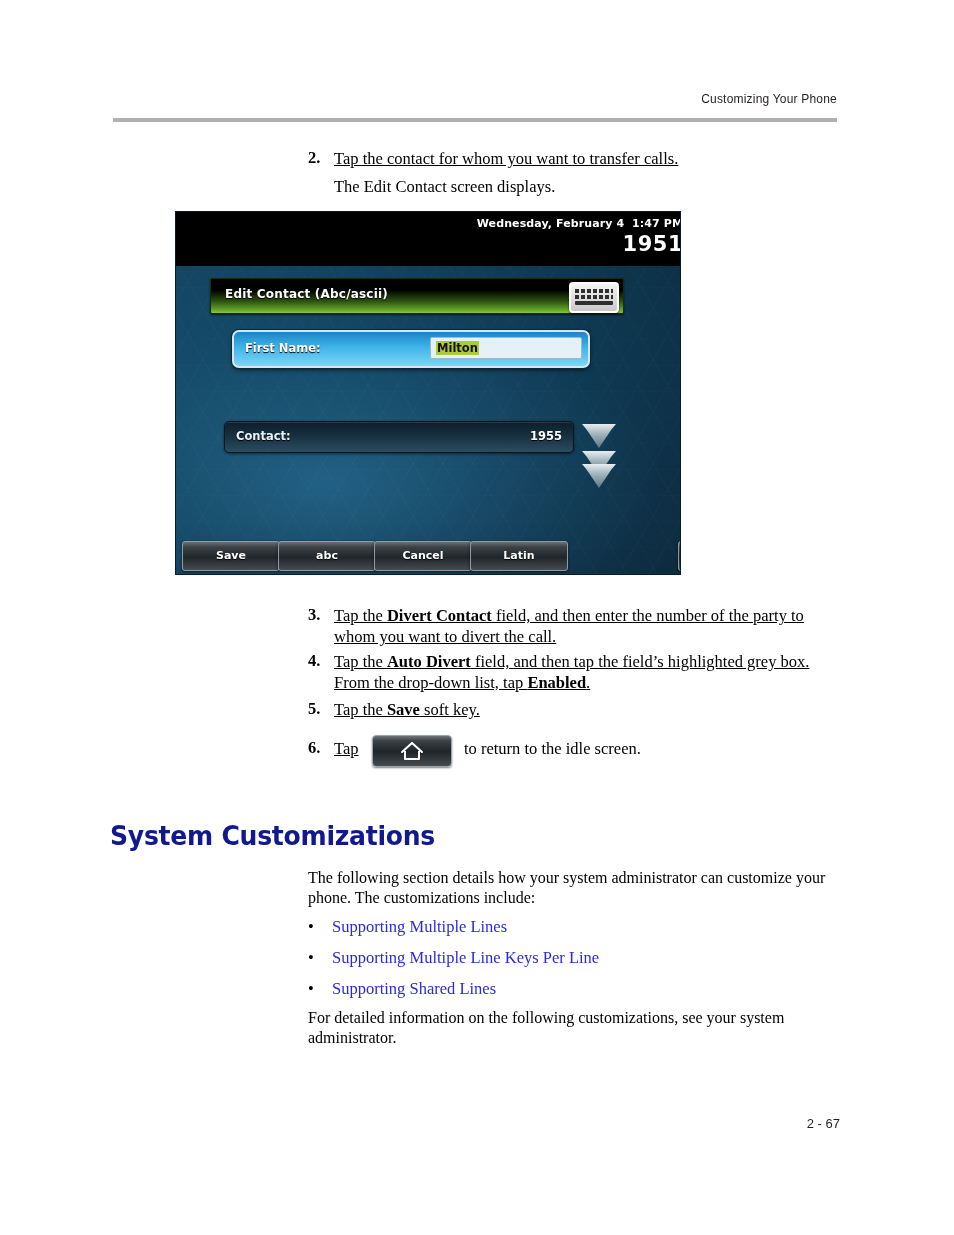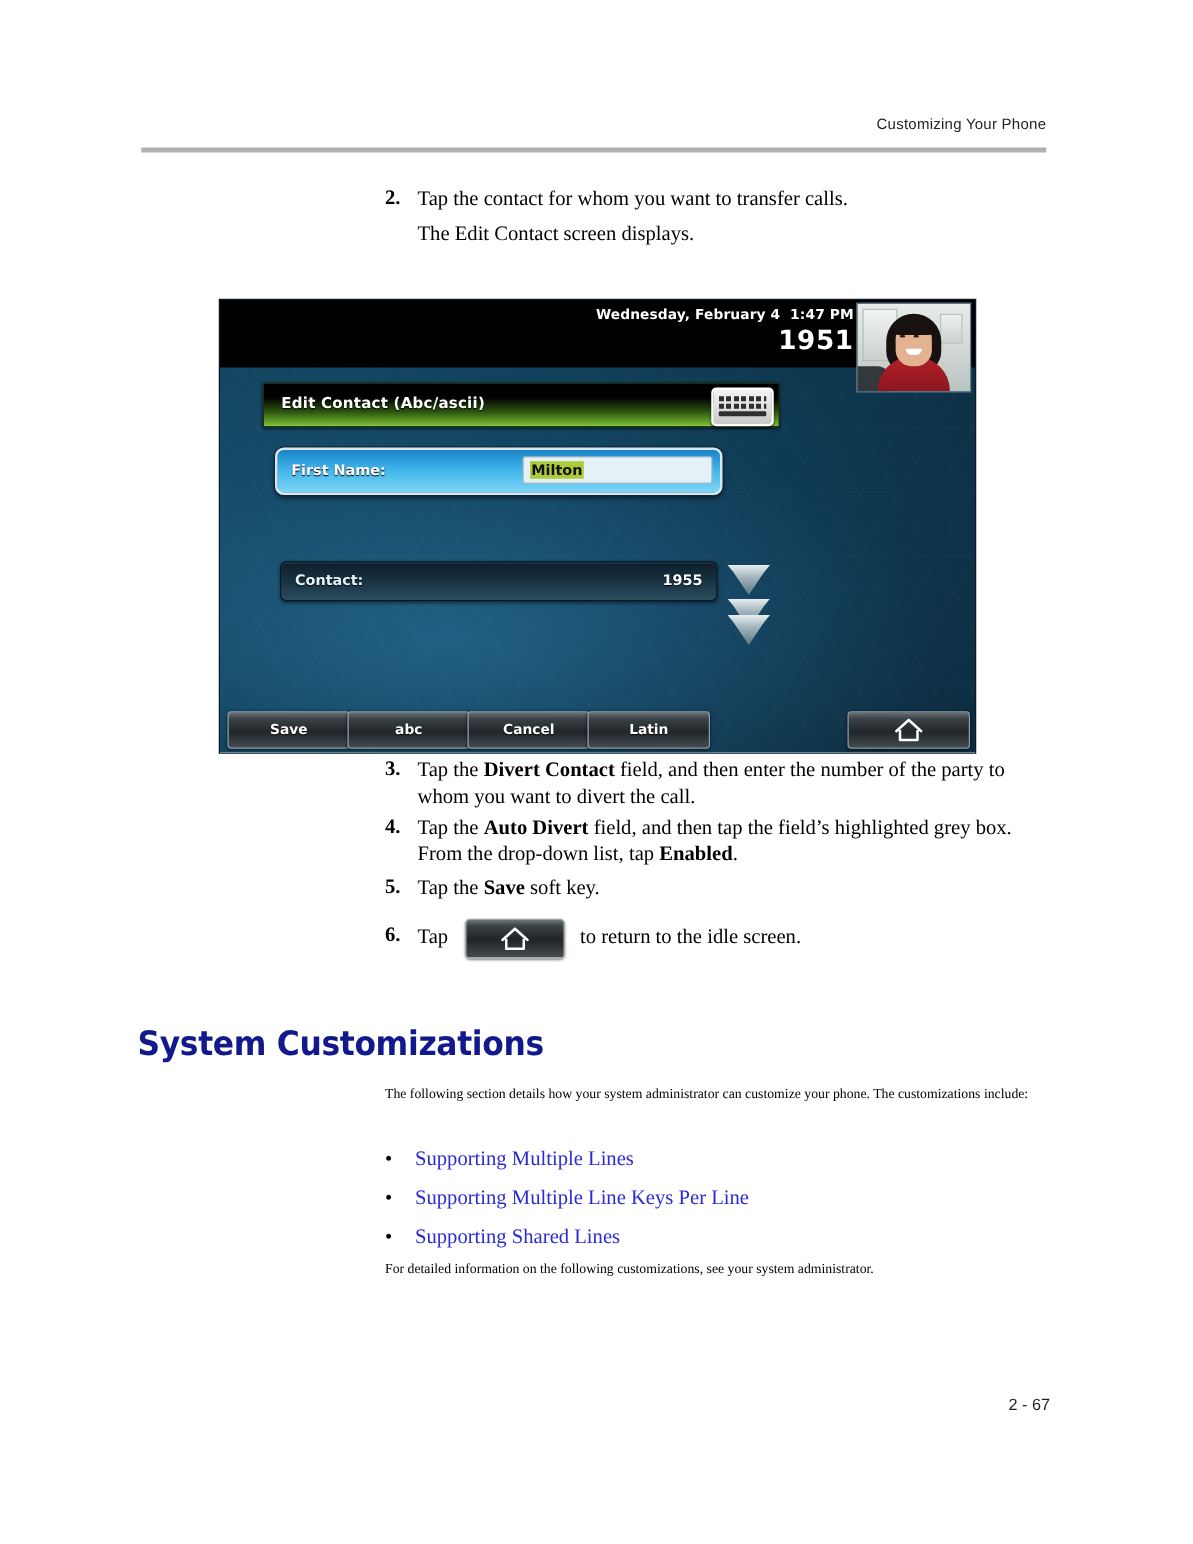--- a/index.html
+++ b/index.html
@@ -20,28 +20,28 @@
     position:absolute;left:113px;top:118px;width:724px;height:4px;
     background:#b0b0b0;
   }
 
   
   .step{position:absolute;display:flex;}
   .step .num{
     width:26px;flex:0 0 26px;font-weight:bold;font-size:16.5px;
     text-align:left;padding-top:0px;
   }
-  .step .body{font-size:16.5px;line-height:1.28;}
+  .step .body{font-size:16.5px;line-height:1.28;text-decoration:underline;}
   .cont{position:absolute;font-size:16.5px;line-height:1.28;}
 
   .b{font-weight:bold;}
 
   
   .phone{
-    position:absolute;left:176px;top:240px;width:604px;height:362px;
+    position:absolute;left:176px;top:212px;width:504px;height:362px;
     background:
       radial-gradient(120% 90% at 30% 75%, rgba(40,110,150,.75) 0%, rgba(18,55,80,.4) 55%, rgba(8,26,40,.55) 100%),
       linear-gradient(160deg,#1f6488 0%,#13506f 25%,#0d3b55 55%,#0b2d42 80%,#0a2738 100%);
     overflow:hidden;
     box-shadow:0 0 0 1px #0a1a26;
   }
   .phone:before{  
     content:"";position:absolute;inset:0;pointer-events:none;opacity:.22;
     background-image:
       repeating-linear-gradient(60deg,rgba(255,255,255,.10) 0 1px,transparent 1px 26px),
@@ -179,21 +179,21 @@
   .inline-home .home-glyph{top:5px;}
 
   
   .h1{
     position:absolute;left:110px;top:820px;
     font-family:"DejaVu Sans", sans-serif;font-weight:bold;
     font-size:27px;color:#11198c;letter-spacing:-.3px;
     transform:scaleX(.93);transform-origin:left center;
   }
 
-  .para{position:absolute;font-size:11px;line-height:1.28;}
+  .para{position:absolute;font-size:16px;line-height:1.28;}
 
   .bullet{position:absolute;display:flex;}
   .bullet .dot{width:24px;flex:0 0 24px;font-size:16.5px;line-height:1.2;}
   .bullet .lnk{font-size:16.5px;color:#2b2bd6;}
 
   .pagenum{
     position:absolute;left:0;top:1116px;width:840px;text-align:right;
     font-family:"Liberation Sans", sans-serif;font-size:13px;color:#231f20;
   }
 </style>
@@ -234,21 +234,21 @@
 
     <div class="titlebar">
       <div class="label">Edit Contact (Abc/ascii)</div>
       <div class="kbd-icon">
         <div class="krow r1"></div>
           <div class="krow r2"></div>
           <div class="krow r3"></div>
       </div>
     </div>
 
-    <div class="field sel" style="top:118px;">
+    <div class="field sel" style="top:118px;margin-left:12px;">
       <div class="flabel">First Name:</div>
       <div class="editbox">
         <div class="txt">Milton</div>
       </div>
     </div>
 
 
     <div class="field" style="top:209px;">
       <div class="flabel">Contact:</div>
       <div class="fvalue">1955</div>

